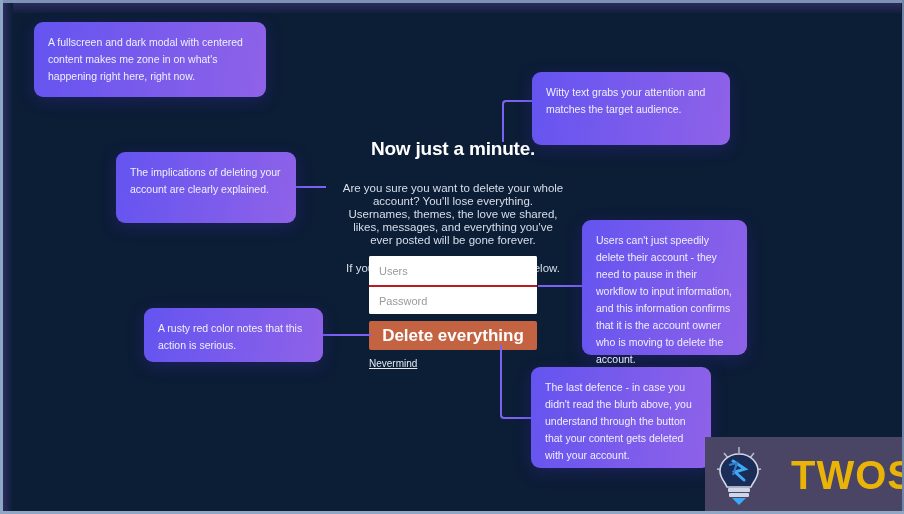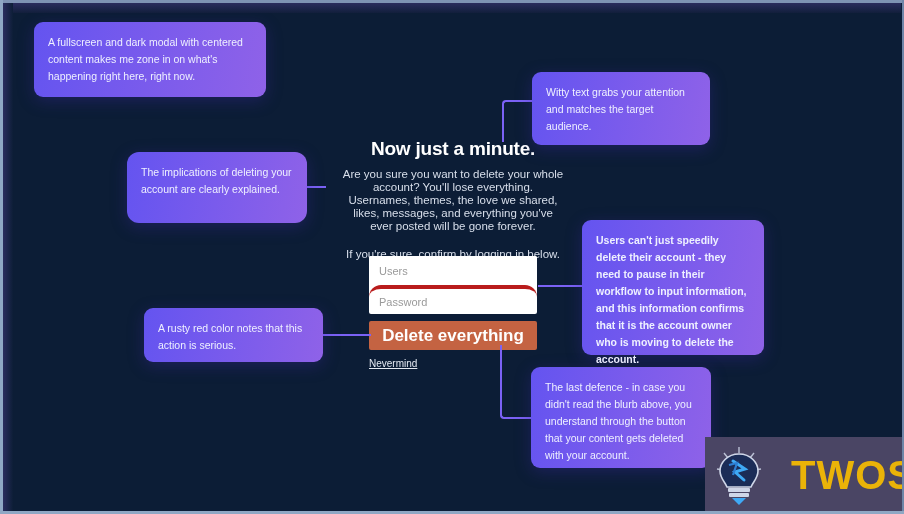--- a/index.html
+++ b/index.html
@@ -57,21 +57,21 @@
     top: 138px;
     width: 262px;
     text-align: center;
     z-index: 10;
   }
   .modal-title {
     color: #ffffff;
     font-size: 19px;
     font-weight: bold;
     letter-spacing: -0.2px;
-    margin: 0 0 8px 0;
+    margin: 0 0 22px 0;
   }
   .modal-body {
     color: #d8dfeb;
     font-size: 11.5px;
     line-height: 13px;
     margin: 8px auto;
     width: 222px;
   }
   .modal-confirm {
     color: #d8dfeb;
@@ -95,21 +95,21 @@
   .field {
     height: 29px;
     display: flex;
     align-items: center;
     padding: 0 10px;
     font-size: 11px;
     color: #9a9a9a;
     background: #ffffff;
     box-sizing: border-box;
   }
-  .field + .field { border-top: 4px solid #b91c1c; border-radius: 12px; }
+  .field + .field { border-top: 2px solid #b91c1c; }
 
   .delete-btn {
     position: absolute;
     left: 369px;
     top: 321px;
     width: 168px;
     height: 29px;
     background: #c46342;
     color: #ffffff;
     font-size: 17px;
@@ -144,23 +144,23 @@
     color: #eef0ff;
     font-size: 10.5px;
     line-height: 17px;
     padding: 12px 14px;
     box-sizing: border-box;
     box-shadow: 0 4px 16px rgba(60, 40, 160, 0.35);
     z-index: 20;
   }
 
   #note-fullscreen { left: 18px;  top: 22px;  width: 232px; height: 75px; margin-left: 16px; }
-  #note-witty      { left: 532px; top: 72px;  width: 178px; height: 73px; }
-  #note-implications { left: 127px; top: 152px; width: 180px; height: 71px; border-radius: 12px; }
-  #note-users      { left: 582px; top: 220px; width: 182px; height: 135px; font-weight: bold; }
+  #note-witty      { left: 532px; top: 72px;  width: 198px; height: 73px; }
+  #note-implications { left: 116px; top: 152px; width: 180px; height: 71px; }
+  #note-users      { left: 582px; top: 220px; width: 165px; height: 135px; }
   #note-rusty      { left: 144px; top: 308px; width: 179px; height: 54px; }
   #note-lastdef    { left: 531px; top: 367px; width: 180px; height: 101px; }
 
   
   .conn {
     position: absolute;
     background: #7b62f5;
     z-index: 15;
   }
   .conn-elbow {

